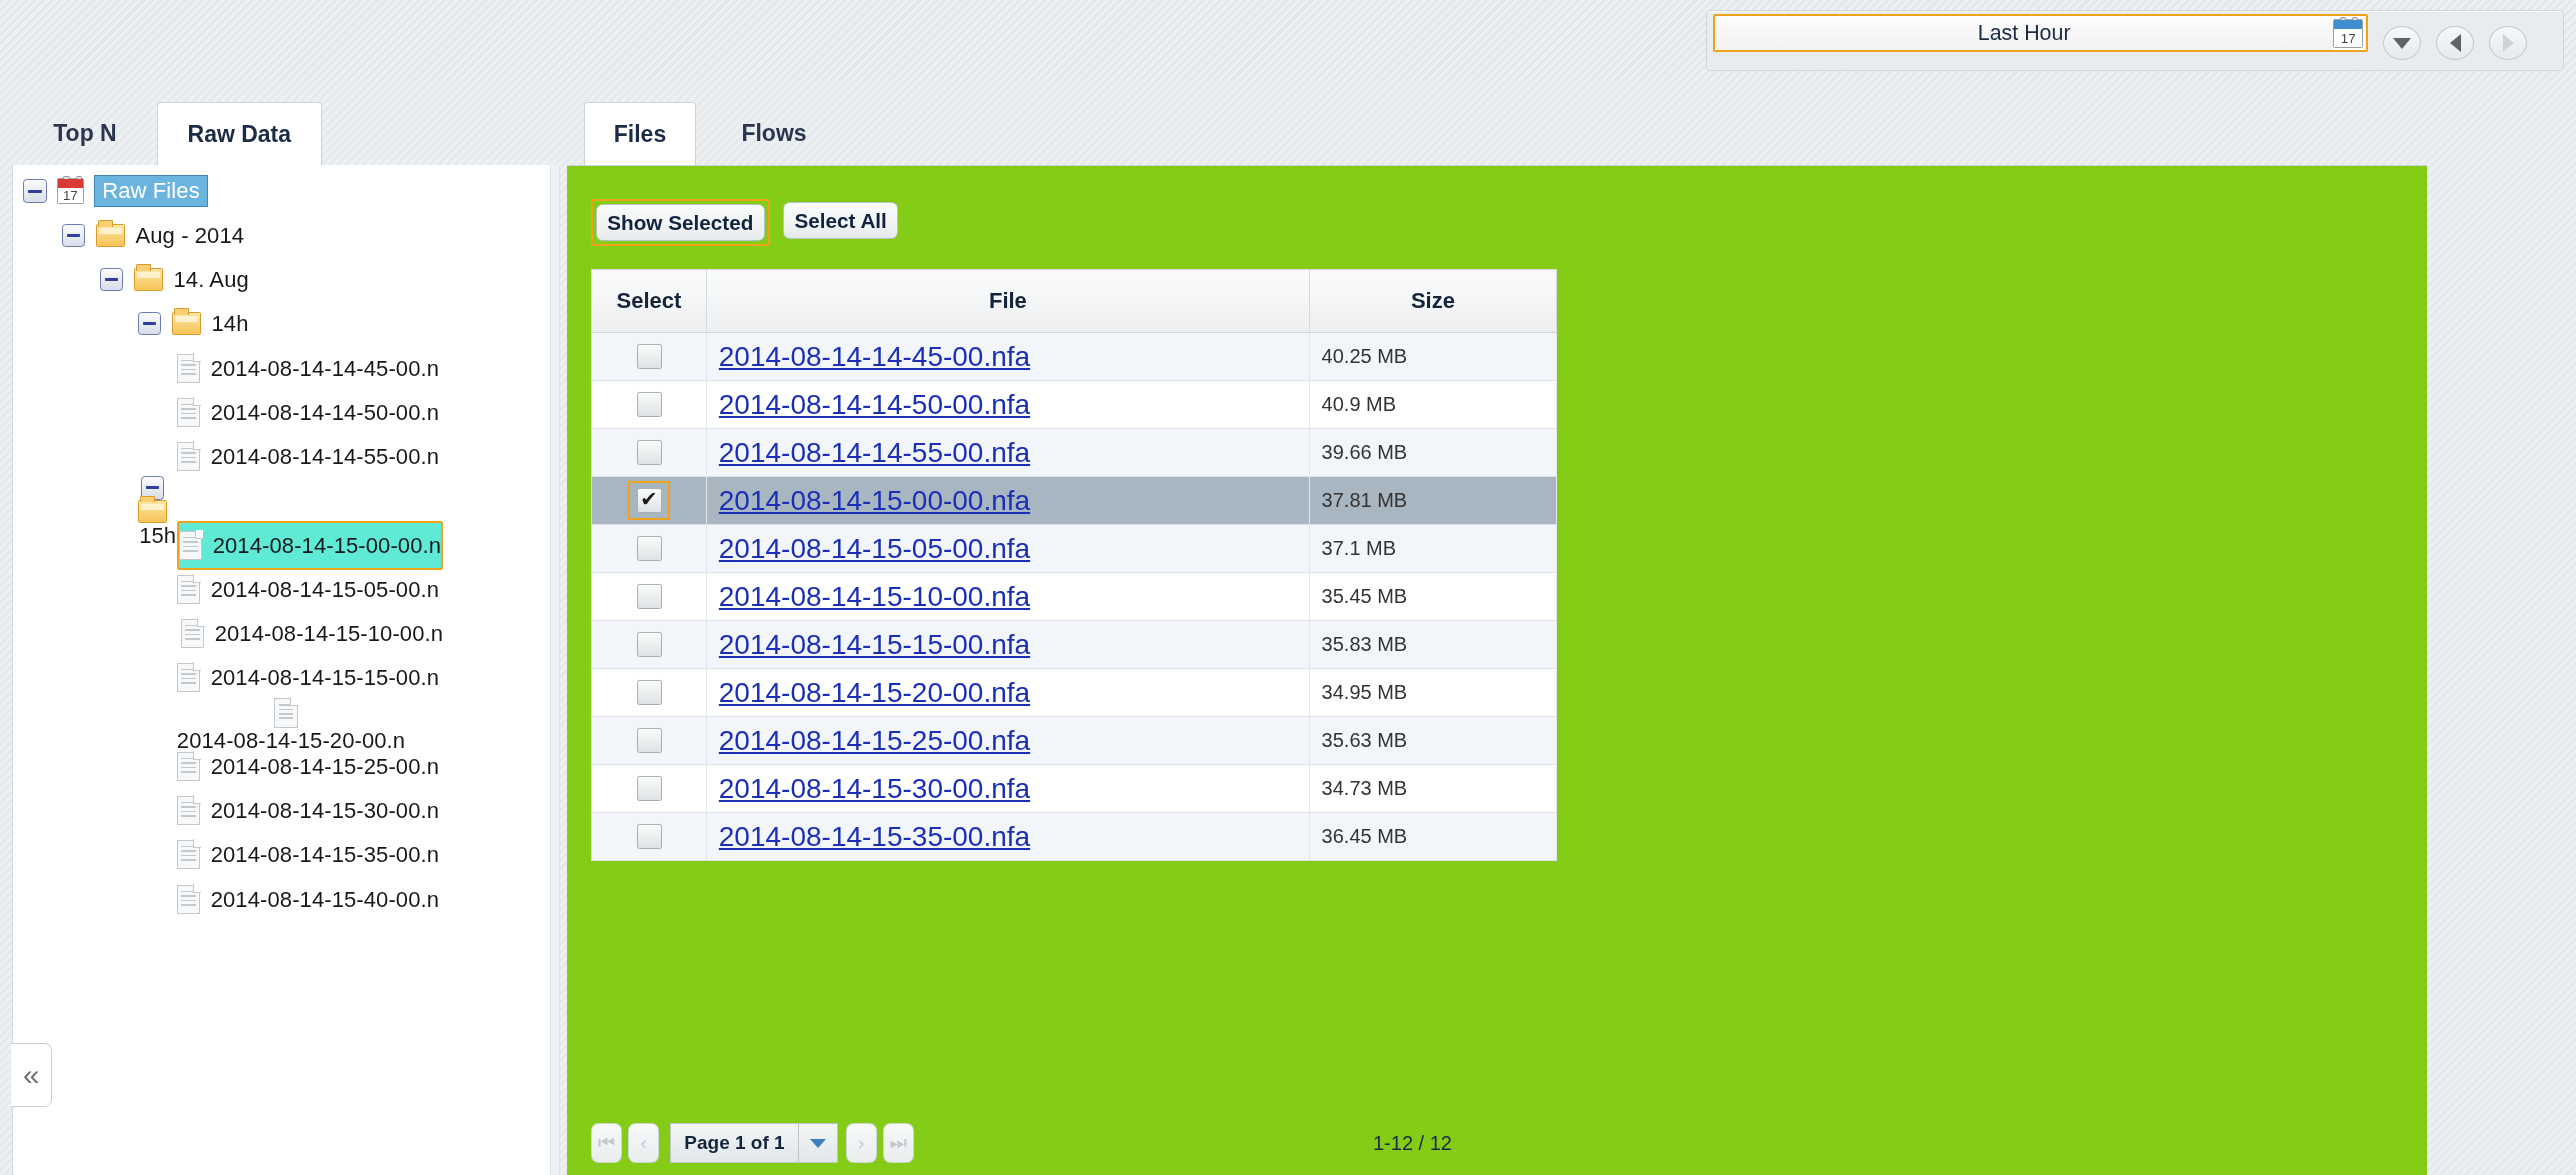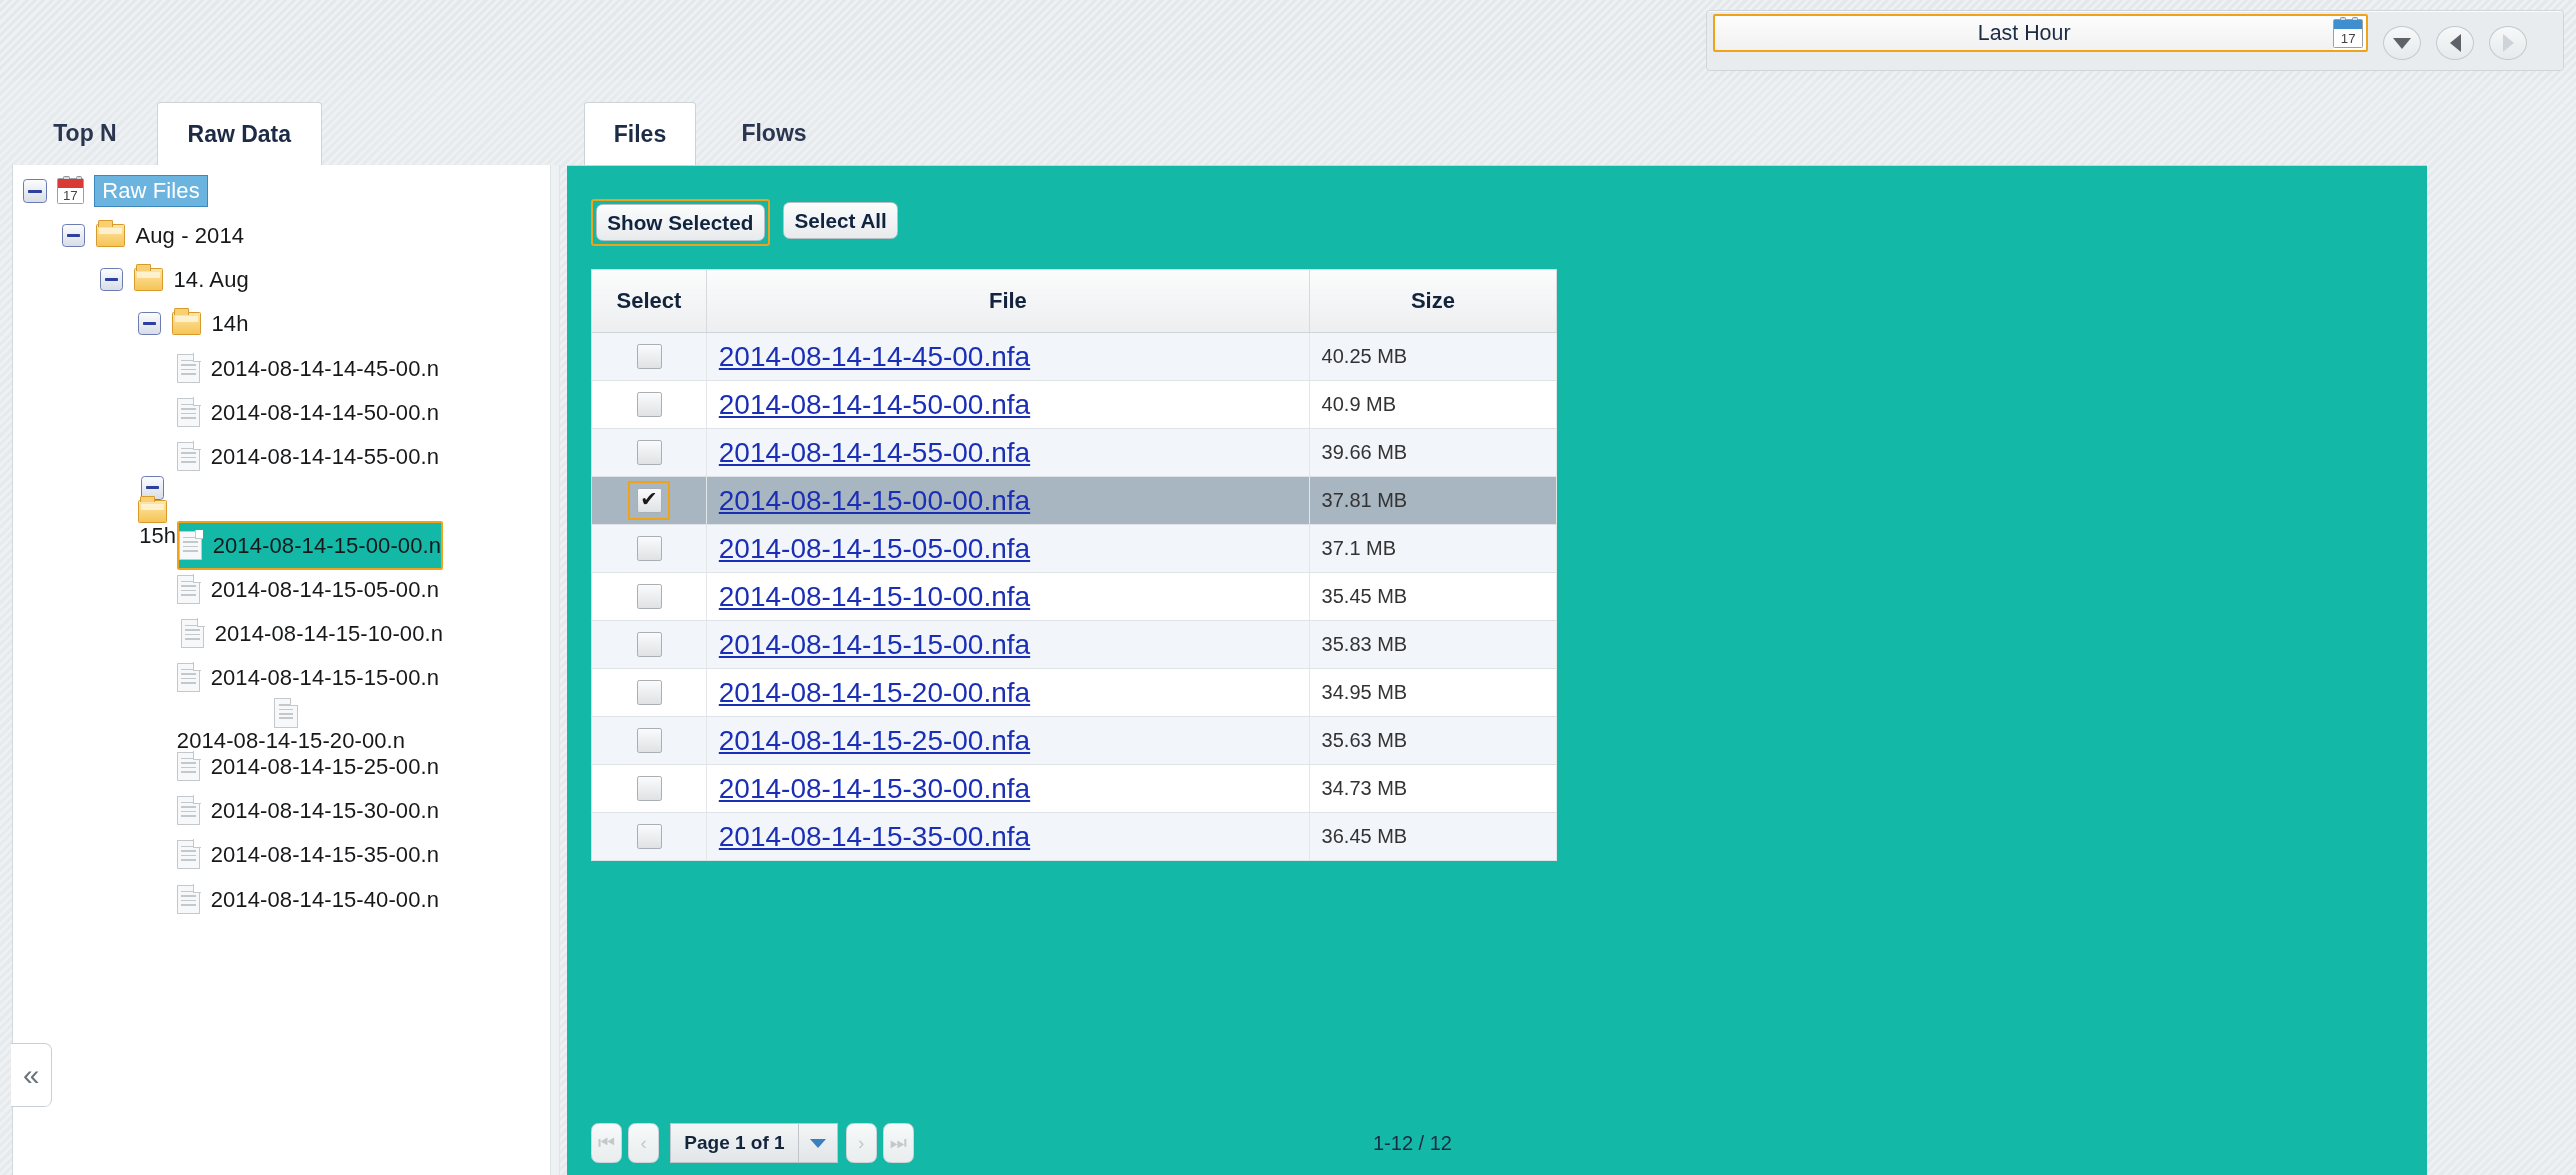--- a/index.html
+++ b/index.html
@@ -118,26 +118,26 @@
     position:absolute;left:3.7px;right:3.7px;height:1.5px;background:#c3c8cc;
   }
   .docicon span:nth-child(1){top:5.2px}.docicon span:nth-child(2){top:9.6px}
   .docicon span:nth-child(3){top:14px}.docicon span:nth-child(4){top:18.4px}
   .docicon:after{
     content:"";position:absolute;right:-1.5px;top:-1.5px;width:7.4px;height:7.4px;
     background:#fff;border-left:1.5px solid #c3c8cc;border-bottom:1.5px solid #c3c8cc;
   }
   .tlabel{font-size:22px;color:#17181a;letter-spacing:0.1px;}
   .tlabel.sel{background:#6cb4e0;color:#fff;padding:2.2px 7.4px;border:0.7px solid #3c88bd;}
-  .tnode.focused{border:2.2px solid #f0a31a;border-radius:2.2px;box-sizing:border-box;background:#14b8a6;}
+  .tnode.focused{border:2.2px solid #f0a31a;border-radius:2.2px;box-sizing:border-box;background:#5eead4;}
 
   
   #rightpanel{
     position:absolute;left:567px;top:165px;width:1860px;height:1011px;
-    background:#14b8a6;border-top:0.7px solid #cdd4d8;box-sizing:border-box;
+    background:#84cc16;border-top:0.7px solid #cdd4d8;box-sizing:border-box;
   }
   .btn{
     height:37px;border:0.7px solid #b9c0c5;border-radius:6.6px;
     background:linear-gradient(to bottom,#fbfcfc 0%,#e8ebed 100%);
     font-size:20.7px;color:#10243f;font-weight:bold;
     display:inline-flex;align-items:center;justify-content:center;padding:0 10.3px;
     box-sizing:border-box;
   }
   .btn-focus{border:2.2px solid #f0a31a;border-radius:3px;padding:3px;display:inline-block;box-sizing:border-box;}
 

